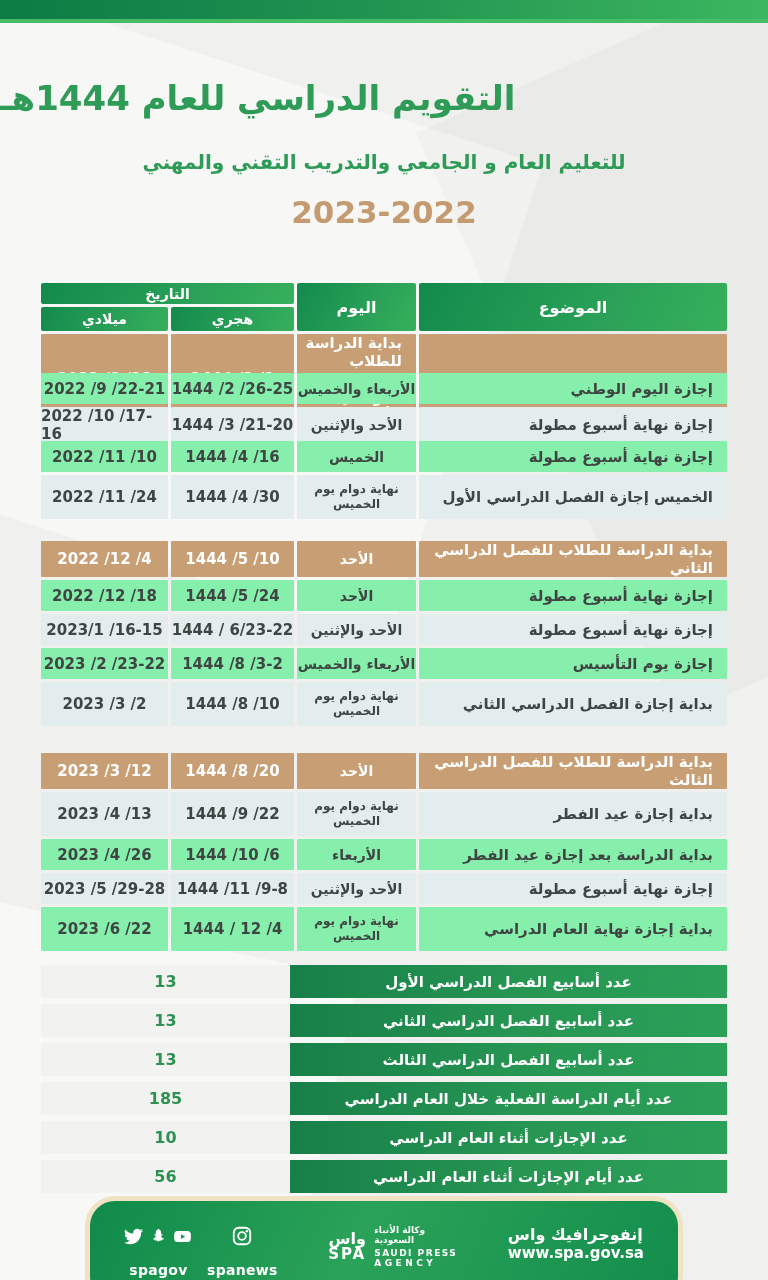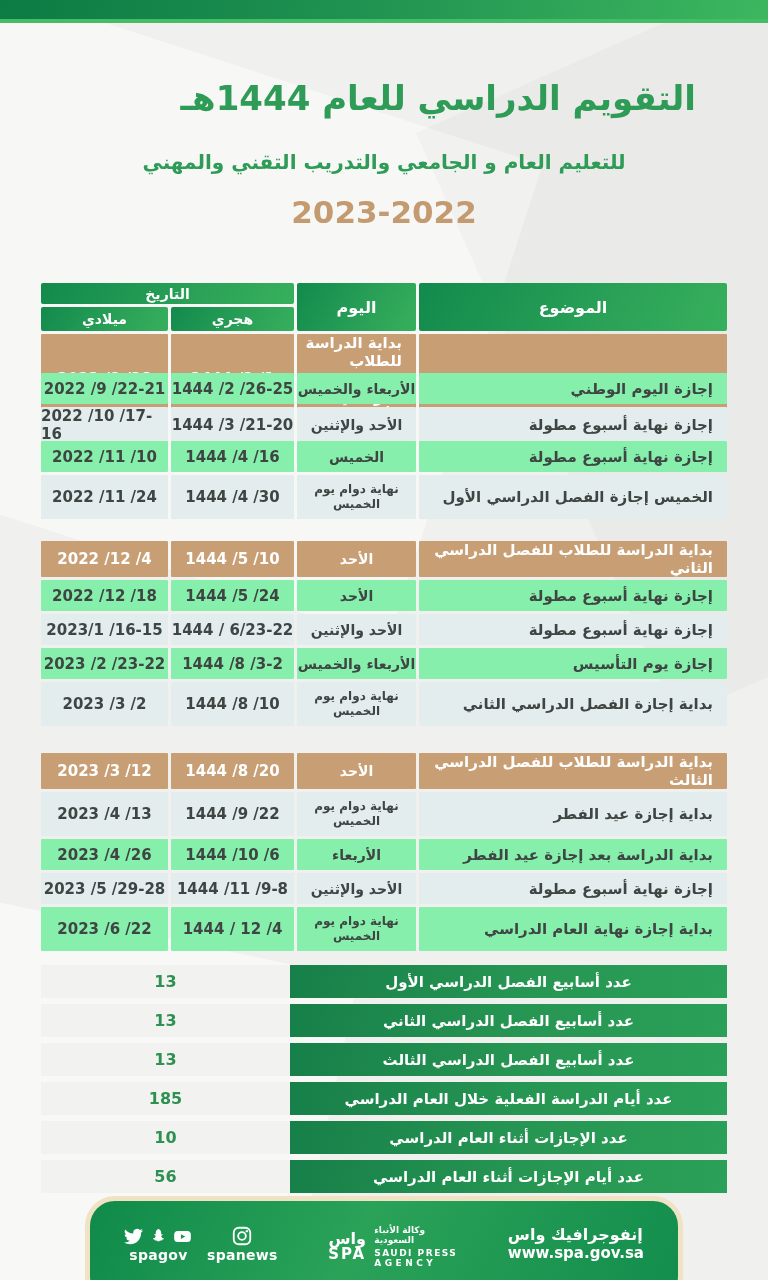--- a/index.html
+++ b/index.html
@@ -11,21 +11,21 @@
        transform:rotate(18deg);}
   .bg2{right:-180px;top:20px;width:420px;height:640px;background:rgba(0,0,0,.025);
        transform:rotate(-24deg);}
   .bg3{left:-200px;bottom:-60px;width:520px;height:420px;background:rgba(255,255,255,.5);
        transform:rotate(12deg);}
 
   .topbar{position:absolute;left:0;top:0;width:768px;height:19px;
           background:linear-gradient(95deg,#0c7b44 0%,#1f9150 45%,#3cb75f 100%);
           border-bottom:4px solid #45bc66;z-index:2;}
 
-  .title{position:absolute;left:0;top:78px;width:696px;text-align:right;direction:rtl;
+  .title{position:absolute;left:0;top:78px;width:696px;text-align:left;direction:rtl;
          color:#2e9b57;font-size:34px;font-weight:800;z-index:2;}
   .subtitle{position:absolute;left:0;top:150px;width:768px;text-align:center;direction:rtl;
             color:#2e9b57;font-size:20px;font-weight:700;z-index:2;}
   .yearrange{position:absolute;left:0;top:194px;width:768px;text-align:center;direction:ltr;
              color:#c49a70;font-size:31px;font-weight:800;z-index:2;}
 
   .tablewrap{position:absolute;left:41px;top:283px;width:686px;direction:rtl;z-index:2;}
 
   .t-head{display:grid;grid-template-columns:308px 119px 123px 127px;
           grid-template-rows:21px 24px;gap:3px;}
@@ -59,21 +59,21 @@
              font-size:15px;font-weight:700;}
   .sum-value{flex:1;display:flex;align-items:center;justify-content:center;
              color:#2e9152;font-weight:800;font-size:16px;direction:ltr;}
 
   .footer{position:absolute;left:85px;top:1196px;width:598px;height:110px;
           border-radius:30px;border:5px solid #efe3c3;box-sizing:border-box;
           background:linear-gradient(115deg,#0f8a4a 0%,#2aa258 45%,#138d4d 100%);z-index:3;}
   .footer-inner{display:flex;justify-content:space-between;align-items:flex-start;
                 padding:24px 34px 0 34px;}
   .social{display:flex;gap:14px;align-items:flex-start;}
-  .social-col{display:flex;flex-direction:column;align-items:center;gap:0;}
+  .social-col{display:flex;flex-direction:column;align-items:center;gap:15px;}
   .icons-row{display:flex;gap:5px;align-items:center;height:22px;}
   .handle{color:#fff;font-weight:700;font-size:14px;letter-spacing:.3px;}
   .spa-logo{display:flex;gap:8px;align-items:center;direction:ltr;}
   .spa-mark{display:flex;flex-direction:column;align-items:center;line-height:1;}
   .spa-mark .ar{color:#fff;font-weight:800;font-size:16px;}
   .spa-mark .en{color:#fff;font-weight:800;font-size:15px;letter-spacing:2px;}
   .spa-text{display:flex;flex-direction:column;line-height:1.15;}
   .spa-text .ag-ar{color:#fff;font-size:9px;font-weight:700;direction:rtl;text-align:left;
                    width:70px;}
   .spa-text .ag-en1{color:#fff;font-size:9px;font-weight:700;letter-spacing:1.5px;margin-top:2px;}

